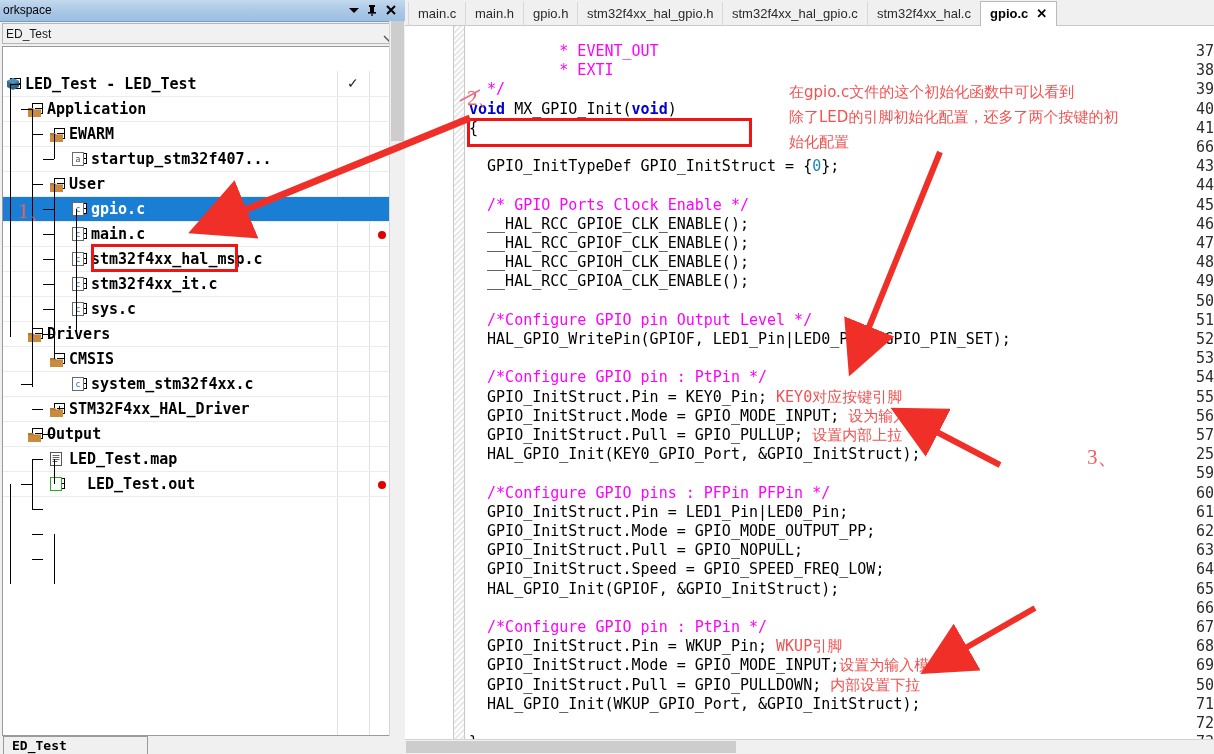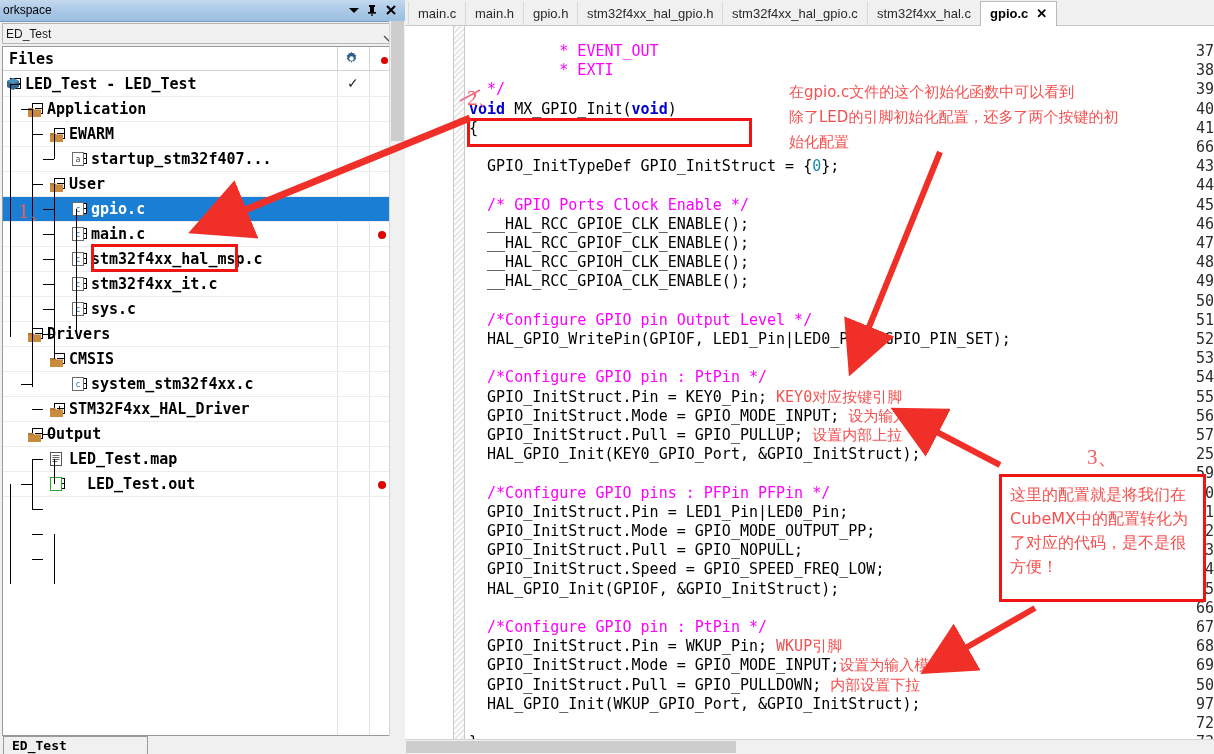--- a/index.html
+++ b/index.html
@@ -231,32 +231,20 @@
   <div id="ws-combo">
     <span id="ws-combo-text">ED_Test</span>
     <span id="ws-combo-arrow">
       <svg width="12" height="9" viewBox="0 0 12 9">
           <path d="M1 2 L6 7 L11 2" stroke="#555" stroke-width="1.4" fill="none"></path>
         </svg>
     </span>
   </div>
 
   <div id="tree-box">
-    <div id="tree-header">
-      <span id="files-label">Files</span>
-      <div class="hdr-col" id="hdr-col-1"></div>
-      <div class="hdr-col" id="hdr-col-2"></div>
-      <span id="gear-icon-wrap">
-        <svg width="15" height="15" viewBox="0 0 16 16">
-          <path fill="#2f5d85" d="M8 0.8l1 1.7 2-0.5 0.3 2 1.9 0.8-1 1.8 1 1.8-1.9 0.8-0.3 2-2-0.5-1 1.7-1-1.7-2 0.5-0.3-2-1.9-0.8 1-1.8-1-1.8 1.9-0.8 0.3-2 2 0.5z"></path>
-          <circle cx="8" cy="8" r="2.4" fill="#ffffff"></circle>
-        </svg>
-      </span>
-      <div id="hdr-reddot"></div>
-    </div>
 
     <div class="col-sep" id="col-sep-1"></div>
     <div class="col-sep" id="col-sep-2"></div>
 
     <div id="tree-rows">
         <div class="trow" style="top: 25px;">
           <div class="expander" style="left: 7px; top: 6px;">
             <div class="ph"></div>
           </div>
           <span class="folder-icon" style="left: 3px; top: 5px;"><svg width="14" height="14" viewBox="0 0 14 14">
@@ -556,21 +544,21 @@
         <div class="lnum" style="top: 572.8px;">66</div>
         <div class="codeline" style="top: 572.8px;"></div>
         <div class="lnum" style="top: 592px;">67</div>
         <div class="codeline" style="top: 592px;">  <span class="cmt">/*Configure GPIO pin : PtPin */</span></div>
         <div class="lnum" style="top: 611.2px;">68</div>
         <div class="codeline" style="top: 611.2px;">  GPIO_InitStruct.Pin = WKUP_Pin; <span class="red">WKUP引脚</span></div>
         <div class="lnum" style="top: 630.4px;">69</div>
         <div class="codeline" style="top: 630.4px;">  GPIO_InitStruct.Mode = GPIO_MODE_INPUT;<span class="red">设置为输入模式</span></div>
         <div class="lnum" style="top: 649.6px;">50</div>
         <div class="codeline" style="top: 649.6px;">  GPIO_InitStruct.Pull = GPIO_PULLDOWN; <span class="red">内部设置下拉</span></div>
-        <div class="lnum" style="top: 668.8px;">97</div>
+        <div class="lnum" style="top: 668.8px;">71</div>
         <div class="codeline" style="top: 668.8px;">  HAL_GPIO_Init(WKUP_GPIO_Port, &amp;GPIO_InitStruct);</div>
         <div class="lnum" style="top: 688px;">72</div>
         <div class="codeline" style="top: 688px;"></div>
         <div class="lnum" style="top: 707.2px;">73</div>
         <div class="codeline" style="top: 707.2px;">}</div>
       </div>
 
     <div id="sig-redbox"></div>
     <div id="anno-2">2、</div>
   </div>
@@ -594,21 +582,18 @@
 
     <line x1="1035" y1="608" x2="962" y2="650" stroke="#f03028" stroke-width="6" marker-end="url(#ah)"></line>
   </svg>
 
   <div class="anno-text" id="anno-top-note">在gpio.c文件的这个初始化函数中可以看到
 除了LED的引脚初始化配置，还多了两个按键的初
 始化配置</div>
 
   <div id="anno-3">3、</div>
 
-  <div id="anno-box-3">
-    <div class="txt">这里的配置就是将我们在CubeMX中的配置转化为了对应的代码，是不是很方便！</div>
-  </div>
 
 </div>
 
 <div id="hscroll">
   <div id="hscroll-thumb"></div>
 </div>
 
 </body></html>

